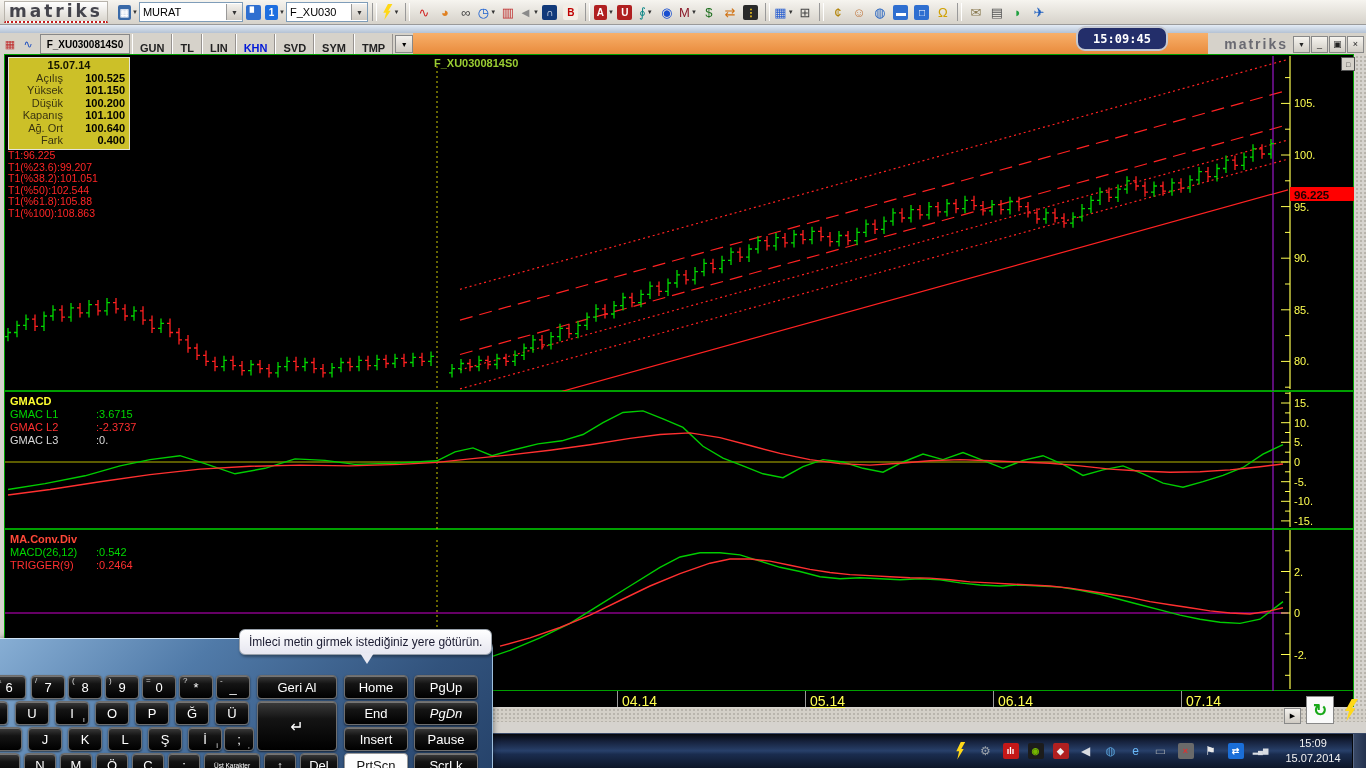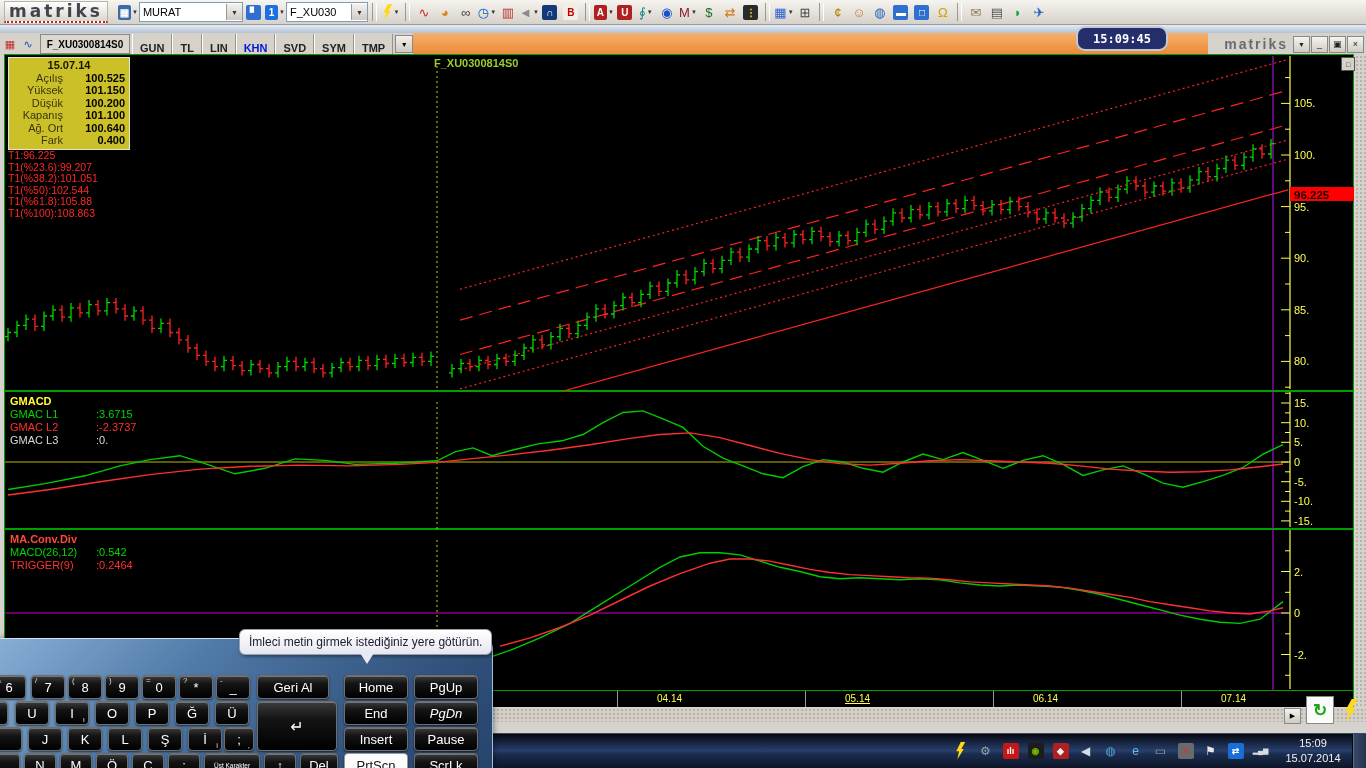--- a/index.html
+++ b/index.html
@@ -65,21 +65,21 @@
   .ibrow{display:flex;line-height:12.4px;}
   .ibl{width:50px;text-align:right;}
   .ibv{flex:1;text-align:right;font-weight:bold;color:#000;}
   #fibbox{left:8px;top:150px;z-index:3;color:#ff2626;font-size:10.5px;line-height:11.6px;}
   
   .indbox{left:10px;z-index:3;font-size:11px;line-height:13px;}
   #gmacdlbl{top:395px;} #macdlbl{top:533px;}
   .indtitle{font-weight:bold;}
   .indrow .lab{display:inline-block;width:86px;}
   
-  .xlab{position:absolute;top:2px;color:#ffff50;font-size:10px;margin-left:35px;}
+  .xlab{position:absolute;top:2px;color:#ffff50;font-size:14px;}
   .xsep{position:absolute;top:0;width:1px;height:16px;background:#9a9a9a;}
   
   #scrollstrip{left:0;top:708px;width:1366px;height:14px;background:#d4d0c8;
     background-image:radial-gradient(#b8b4ac 1px,transparent 1px);background-size:4px 4px;}
   #scrollarrow{left:1284px;top:708px;width:15px;height:14px;border:1px solid #888;
     background:linear-gradient(#f4f2ee,#cfcac2);font-size:7px;display:flex;align-items:center;justify-content:center;z-index:5;}
   #refreshbtn{left:1306px;top:696px;width:26px;height:26px;background:#fafafa;border:1px solid #888;
     display:flex;align-items:center;justify-content:center;z-index:5;color:#18a818;font-size:17px;font-weight:bold;}
   #cornerflash{left:1338px;top:690px;width:26px;height:40px;display:flex;align-items:center;justify-content:center;z-index:6;}
   
@@ -504,21 +504,21 @@
       <span class="ksup">=</span>
     </div>
     <div class="key" style="left: 179px; top: 36px; width: 34px; height: 24px;">
       <span class="klab">*</span>
       <span class="ksup">?</span>
     </div>
     <div class="key" style="left: 216px; top: 36px; width: 34px; height: 24px;">
       <span class="klab">_</span>
       <span class="ksup">-</span>
     </div>
-    <div class="key" style="left: 257px; top: 36px; width: 72px; height: 24px;">
+    <div class="key" style="left: 257px; top: 36px; width: 80px; height: 24px;">
       <span class="klab">Geri Al</span>
     </div>
     <div class="key" style="left: 344px; top: 36px; width: 64px; height: 24px;">
       <span class="klab">Home</span>
     </div>
     <div class="key" style="left: 414px; top: 36px; width: 64px; height: 24px; text-align: right;">
       <span class="klab">PgUp</span>
     </div>
     <div class="key" style="left: -26px; top: 62px; width: 34px; height: 24px;">
       <span class="klab"></span>

